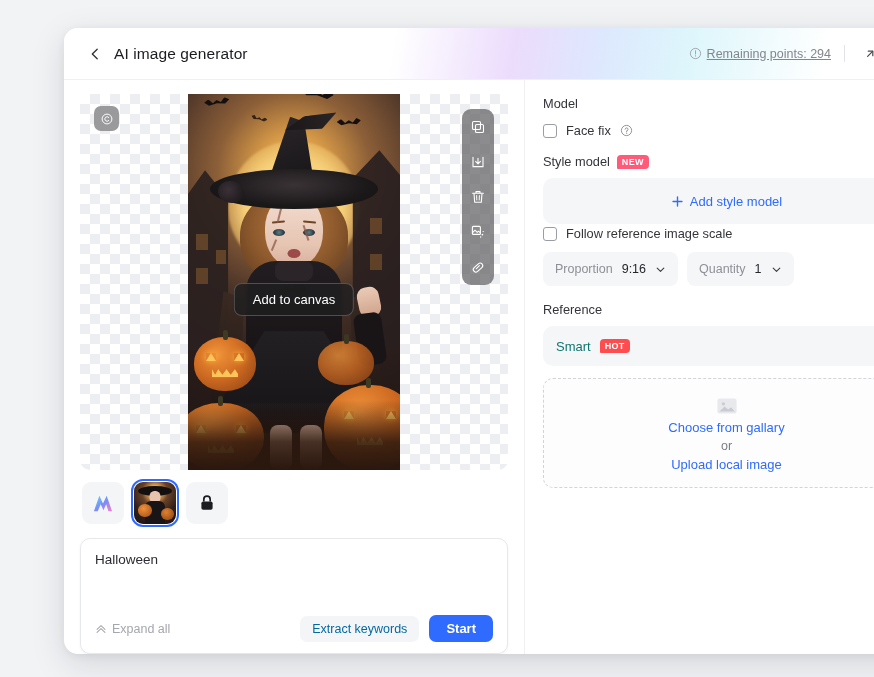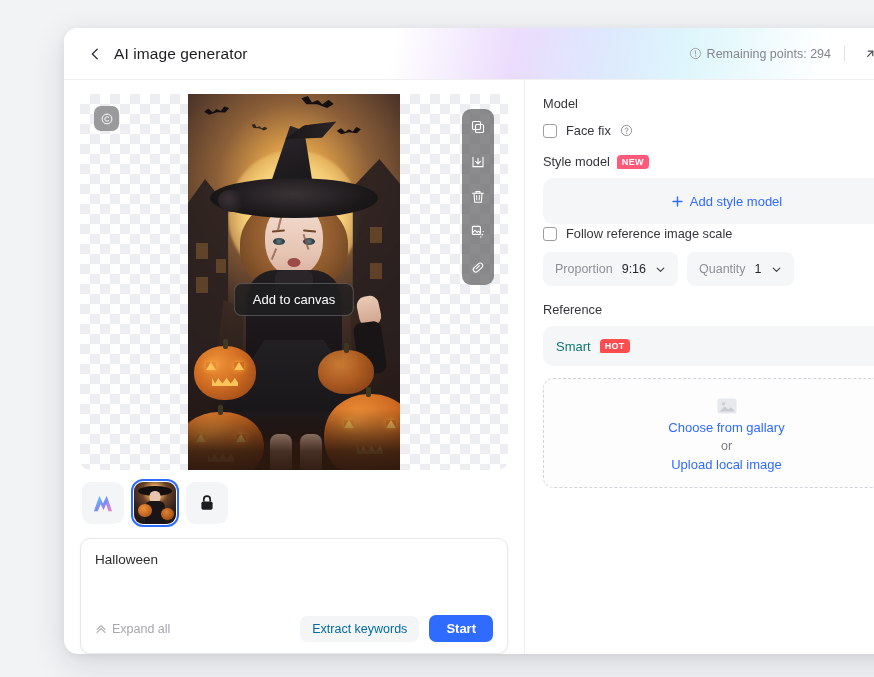--- a/index.html
+++ b/index.html
@@ -59,20 +59,21 @@
     display: flex;
     align-items: center;
     padding-right: 16px;
     gap: 0px;
   }
   .points {
     display: flex; align-items: center; gap: 5px;
     font-size: 12.5px;
     color: #84868e;
     margin-right: 13px;
+    text-decoration: underline;
   }
   .hdr-divider {
     width: 1px; height: 17px;
     background: #e2e3e7;
     margin-right: 11px;
   }
   .hdr-icon-btn {
     width: 28px; height: 28px;
     display: flex; align-items: center; justify-content: center;
     cursor: pointer; border-radius: 5px;
@@ -98,21 +99,21 @@
     border-radius: 10px;
     overflow: hidden;
     background-color: #ffffff;
     background-image:
       linear-gradient(45deg, #eceef1 25%, transparent 25%),
       linear-gradient(-45deg, #eceef1 25%, transparent 25%),
       linear-gradient(45deg, transparent 75%, #eceef1 75%),
       linear-gradient(-45deg, transparent 75%, #eceef1 75%);
     background-size: 20px 20px;
     background-position: 0 0, 0 10px, 10px -10px, -10px 0px;
-    display: flex; align-items: flex-start; justify-content: center;
+    display: flex; align-items: flex-end; justify-content: center;
   }
   .canvas-badge {
     position: absolute; left: 14px; top: 12px;
     width: 25px; height: 25px;
     border-radius: 7px;
     background: #9a9a9c;
     display: flex; align-items: center; justify-content: center;
     cursor: pointer;
     z-index: 6;
   }

